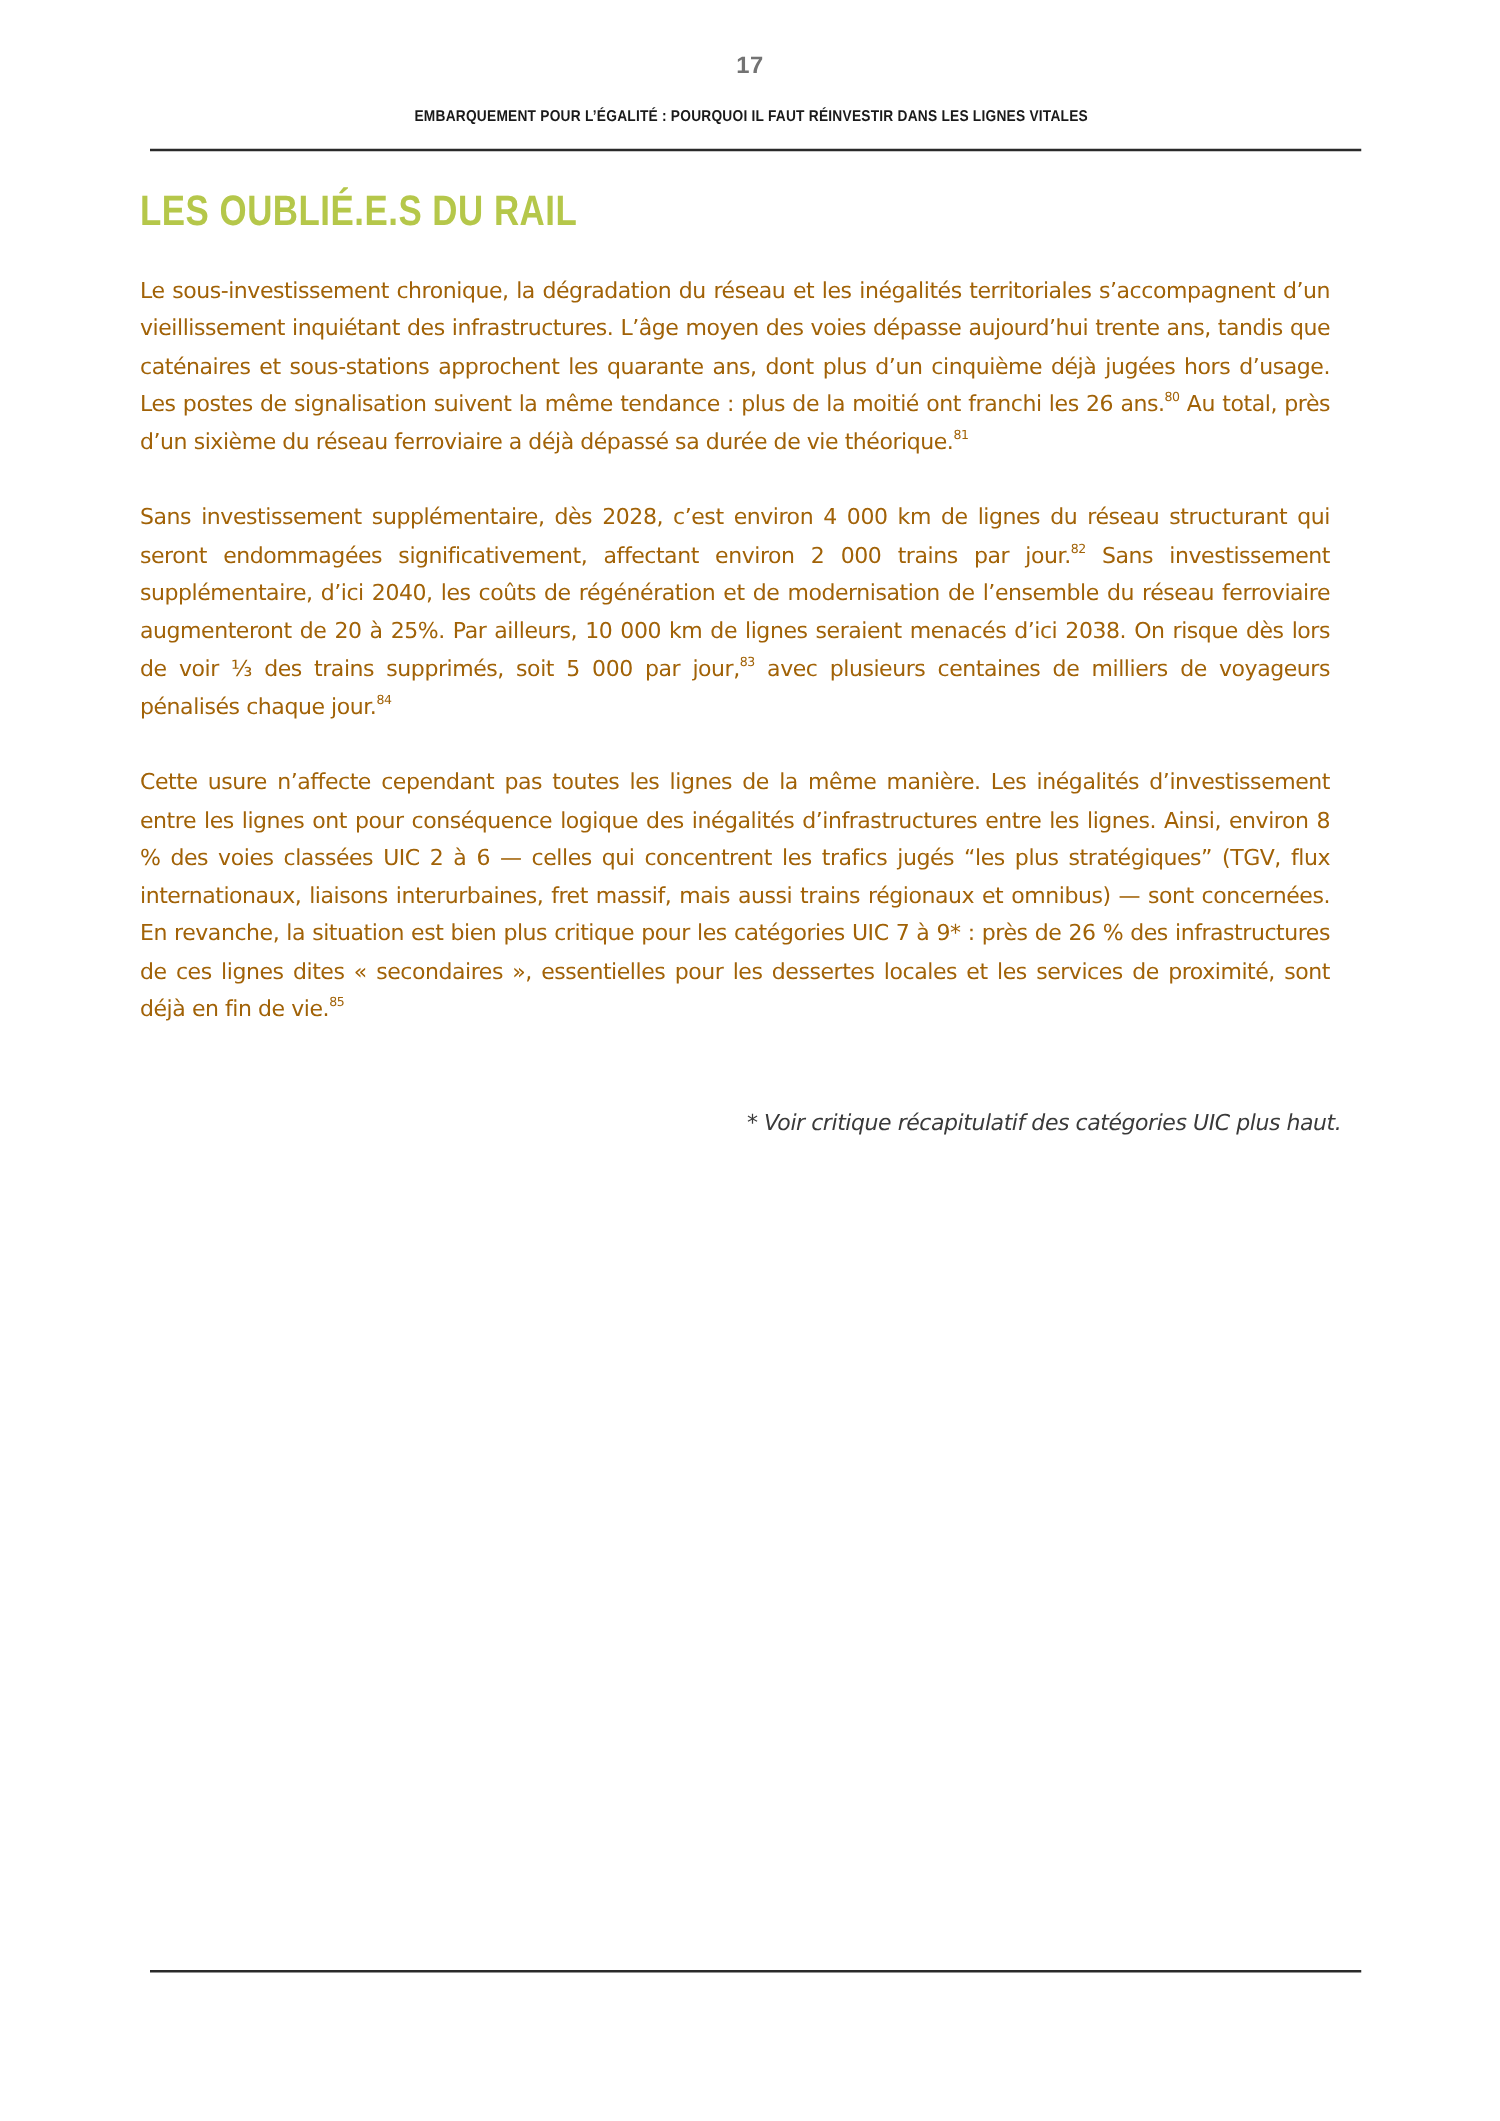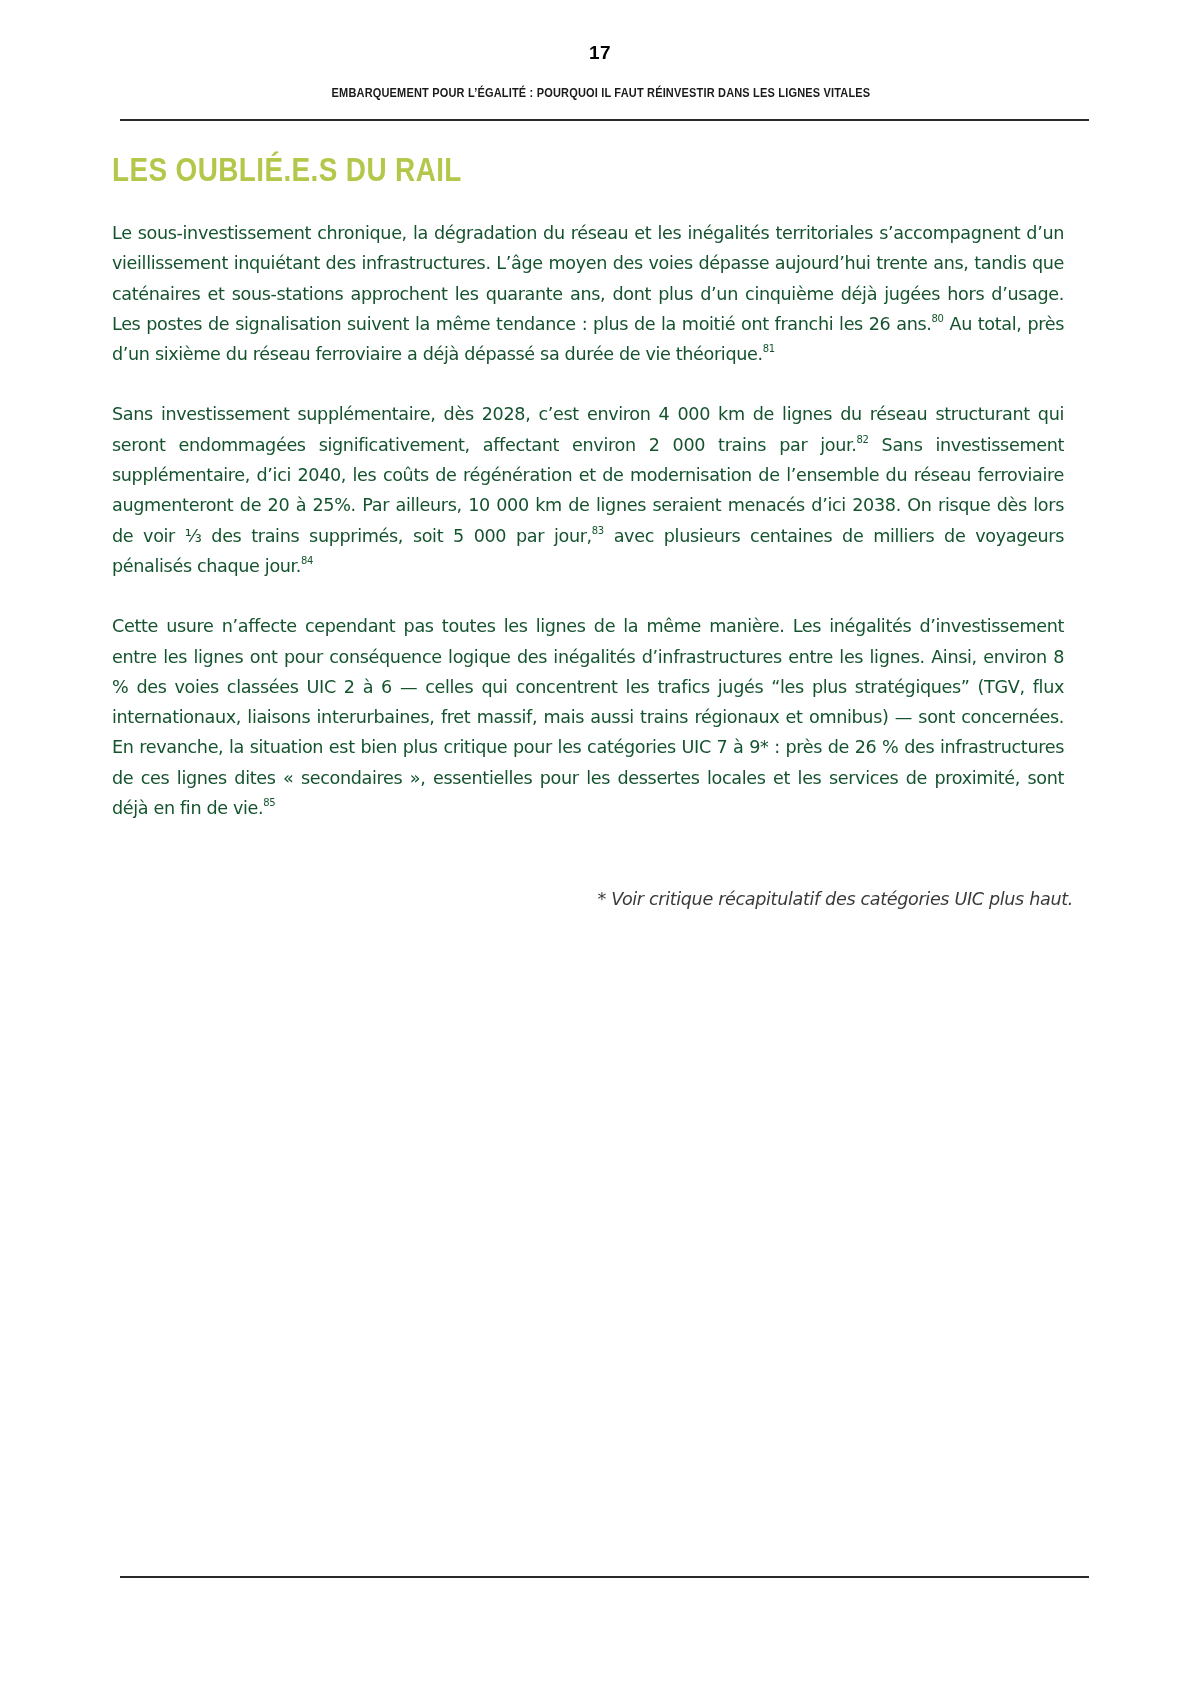--- a/index.html
+++ b/index.html
@@ -1,24 +1,24 @@
 <!DOCTYPE html>
 <html><head>
 <meta charset="utf-8">
 <style>
   html, body { margin: 0; padding: 0; background: #ffffff; }
   body { width: 1200px; height: 1697px; position: relative; overflow: hidden; font-family: "DejaVu Sans", sans-serif; color: #2b2b2b; }
-  .page-number { position: absolute; top: 42px; left: 0; width: 1200px; text-align: center; font-family: "Liberation Sans", sans-serif; font-weight: bold; font-size: 19px; color: #000000; letter-spacing: 0.5px; }
+  .page-number { position: absolute; top: 42px; left: 0; width: 1200px; text-align: center; font-family: "Liberation Sans", sans-serif; font-weight: bold; font-size: 19px; color: #737373; letter-spacing: 0.5px; }
   .running-header { position: absolute; top: 86px; left: 0; width: 1200px; text-align: center; font-family: "Liberation Sans", sans-serif; font-weight: bold; font-size: 12.5px; color: #1a1a1a; letter-spacing: 0.2px; transform: scaleX(0.88); transform-origin: 608px 0; }
   .rule { position: absolute; left: 120px; width: 969px; height: 2px; background: #2a2a2a; }
   .rule.top { top: 119px; }
   .rule.bottom { top: 1576px; }
   .title { position: absolute; top: 150px; left: 112px; font-family: "Liberation Sans", sans-serif; font-weight: bold; font-size: 34px; color: #b5c74a; letter-spacing: 0.5px; transform: scaleX(0.82); transform-origin: 0 0; white-space: nowrap; }
   .content { position: absolute; top: 218px; left: 112px; width: 968px; }
-  .para { font-family: "DejaVu Sans", sans-serif; font-size: 17.6px; line-height: 30.3px; text-align: justify; color: #14532d; margin: 0 16px 30px 0; letter-spacing: -0.35px; word-spacing: 0px; }
+  .para { font-family: "DejaVu Sans", sans-serif; font-size: 17.6px; line-height: 30.3px; text-align: justify; color: #a16207; margin: 0 16px 30px 0; letter-spacing: -0.35px; word-spacing: 0px; }
   .para sup { font-size: 10px; vertical-align: super; line-height: 0; position: relative; top: -1px; }
   .note { position: absolute; top: 889px; right: 127px; font-family: "DejaVu Sans", sans-serif; font-style: italic; font-size: 17.6px; color: #3a3a3a; letter-spacing: -0.35px; white-space: nowrap; }
 </style>
 </head>
 <body>
 
 <div class="page-number">17</div>
 <div class="running-header">EMBARQUEMENT POUR L’ÉGALITÉ :  POURQUOI IL FAUT RÉINVESTIR DANS LES LIGNES VITALES</div>
 <div class="rule top"></div>
 

